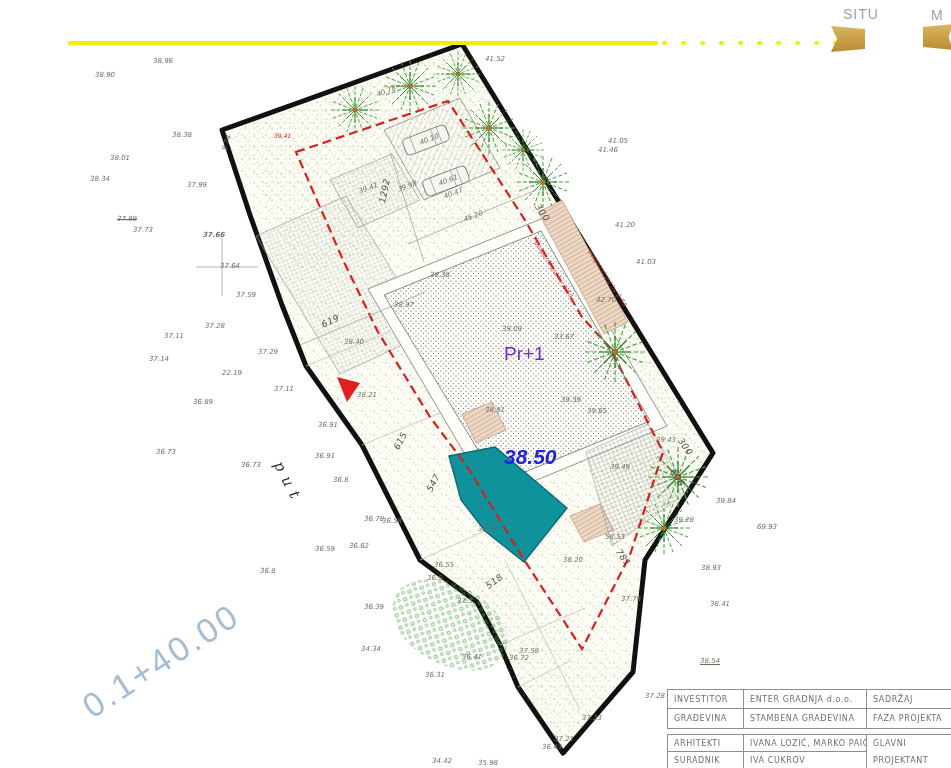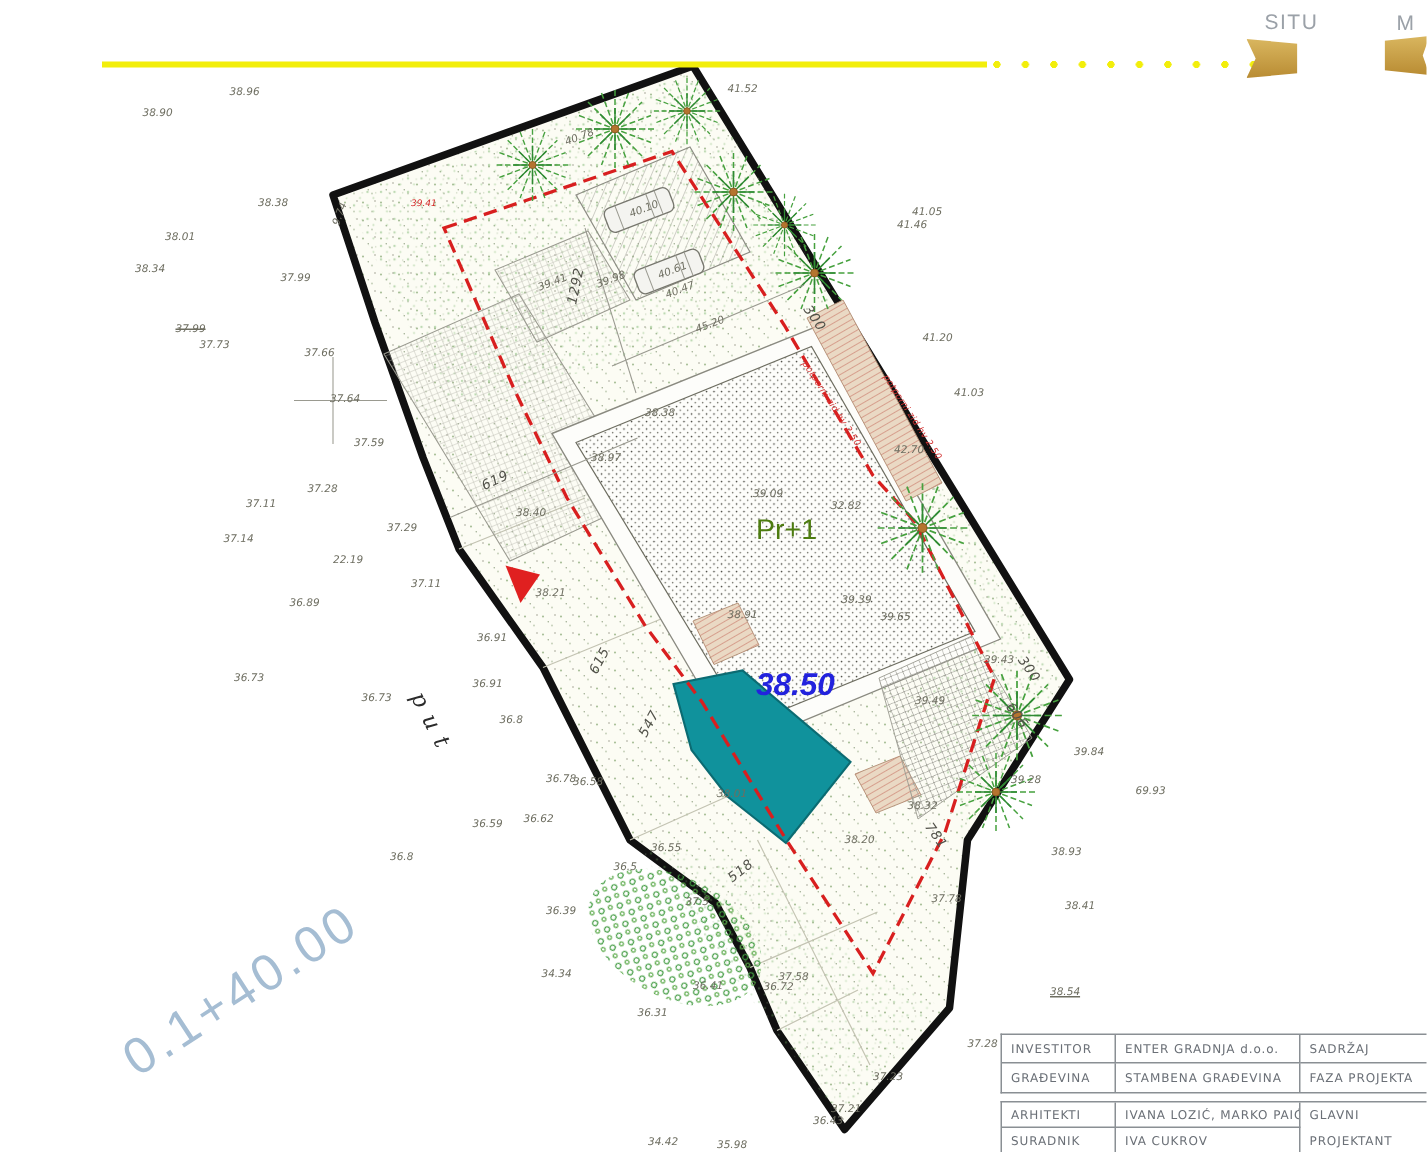--- a/index.html
+++ b/index.html
@@ -31,21 +31,21 @@
   .badge-main{position:absolute;left:0;top:24px;width:72px;text-align:center;font-size:11px;font-weight:bold;
     color:#ffffff;letter-spacing:.5px;text-shadow:0 1px 1px #7c5c17;font-family:"Liberation Sans",sans-serif;}
   .badge-sub{position:absolute;left:0;top:40px;width:72px;text-align:center;font-size:5px;color:#fdf3d0;letter-spacing:1px;}
   .badge-arc{position:absolute;left:0;width:72px;text-align:center;font-size:4px;color:#6d511a;letter-spacing:2px;}
   .arc-top{top:4px;} .arc-bot{top:62px;}
 
   
   .bigtxt{position:absolute;white-space:nowrap;transform-origin:0 50%;}
   .ulaz{left:219px;top:385px;color:#e02020;font-size:20px;font-weight:600;line-height:22px;
         font-family:"Liberation Sans",sans-serif;}
-  .pr1{left:504px;top:343px;color:#4d7c0f;font-size:19px;font-family:"Liberation Sans",sans-serif;}
+  .pr1{left:504px;top:343px;color:#6d28d9;font-size:19px;font-family:"Liberation Sans",sans-serif;}
   .pool-elev{left:504px;top:445px;color:#2222dd;font-size:21px;font-weight:bold;font-style:italic;
         font-family:"Liberation Sans",sans-serif;}
   .road{left:286px;top:458px;color:#2b2b2b;font-size:15px;font-style:italic;letter-spacing:7px;
         transform:rotate(63deg);font-family:"DejaVu Serif",serif;transform-origin:0 0;}
   .section{left:86px;top:690px;color:#a5bdd3;font-size:34px;letter-spacing:3px;transform:rotate(-33deg);
         font-family:"Liberation Sans",sans-serif;}
 
   
   .lbl{position:absolute;font:italic 7px "DejaVu Sans",sans-serif;color:#6e6e61;white-space:nowrap;
        transform-origin:0 50%;}
@@ -183,21 +183,21 @@
 
   <div id="labels">
       <span class="lbl" style="left: 153px; top: 57px;">38.96</span>
       <span class="lbl" style="left: 95px; top: 71px;">38.90</span>
       <span class="lbl" style="left: 172px; top: 131px;">38.38</span>
       <span class="lbl" style="left: 110px; top: 154px;">38.01</span>
       <span class="lbl" style="left: 90px; top: 175px;">38.34</span>
       <span class="lbl" style="left: 187px; top: 181px;">37.99</span>
       <span class="lbl strike" style="left: 117px; top: 215px;">37.99</span>
       <span class="lbl" style="left: 133px; top: 226px;">37.73</span>
-      <span class="lbl" style="left: 203px; top: 231px;">37.66</span>
+      <span class="lbl" style="left: 203px; top: 231px; font-weight: bold;">37.66</span>
       <span class="lbl" style="left: 220px; top: 262px;">37.64</span>
       <span class="lbl" style="left: 236px; top: 291px;">37.59</span>
       <span class="lbl" style="left: 205px; top: 322px;">37.28</span>
       <span class="lbl" style="left: 164px; top: 332px;">37.11</span>
       <span class="lbl" style="left: 149px; top: 355px;">37.14</span>
       <span class="lbl" style="left: 258px; top: 348px;">37.29</span>
       <span class="lbl" style="left: 222px; top: 369px;">22.19</span>
       <span class="lbl" style="left: 274px; top: 385px;">37.11</span>
       <span class="lbl" style="left: 193px; top: 398px;">36.89</span>
       <span class="lbl" style="left: 357px; top: 391px;">38.21</span>
@@ -224,26 +224,26 @@
       <span class="lbl" style="left: 509px; top: 654px;">36.72</span>
       <span class="lbl" style="left: 621px; top: 595px;">37.78</span>
       <span class="lbl" style="left: 582px; top: 714px; text-align: right;">37.23</span>
       <span class="lbl" style="left: 645px; top: 692px;">37.28</span>
       <span class="lbl" style="left: 700px; top: 657px; text-decoration: underline;">38.54</span>
       <span class="lbl" style="left: 710px; top: 600px;">38.41</span>
       <span class="lbl" style="left: 701px; top: 564px;">38.93</span>
       <span class="lbl" style="left: 757px; top: 523px;">69.93</span>
       <span class="lbl" style="left: 716px; top: 497px;">39.84</span>
       <span class="lbl" style="left: 674px; top: 516px;">39.28</span>
-      <span class="lbl" style="left: 605px; top: 533px;">38.32</span>
+      <span class="lbl" style="left: 605px; top: 533px;">58.53</span>
       <span class="lbl" style="left: 610px; top: 463px;">39.49</span>
       <span class="lbl" style="left: 561px; top: 396px;">39.39</span>
       <span class="lbl" style="left: 587px; top: 407px;">39.65</span>
       <span class="lbl" style="left: 485px; top: 406px;">38.91</span>
-      <span class="lbl" style="left: 554px; top: 333px;">32.82</span>
+      <span class="lbl" style="left: 554px; top: 333px;">33.67</span>
       <span class="lbl" style="left: 502px; top: 325px;">39.09</span>
       <span class="lbl" style="left: 430px; top: 271px;">38.38</span>
       <span class="lbl" style="left: 394px; top: 301px;">38.97</span>
       <span class="lbl" style="left: 344px; top: 338px;">38.40</span>
       <span class="lbl" style="left: 464px; top: 216px; transform: rotate(-21deg);">45.20</span>
       <span class="lbl" style="left: 444px; top: 193px; transform: rotate(-21deg);">40.47</span>
       <span class="lbl" style="left: 420px; top: 139px; transform: rotate(-21deg);">40.10</span>
       <span class="lbl" style="left: 439px; top: 180px; transform: rotate(-21deg);">40.61</span>
       <span class="lbl" style="left: 398px; top: 186px; transform: rotate(-21deg);">39.98</span>
       <span class="lbl" style="left: 359px; top: 188px; transform: rotate(-21deg);">39.41</span>
@@ -251,21 +251,21 @@
       <span class="lbl" style="left: 485px; top: 55px;">41.52</span>
       <span class="lbl" style="left: 608px; top: 137px;">41.05</span>
       <span class="lbl" style="left: 598px; top: 146px;">41.46</span>
       <span class="lbl" style="left: 615px; top: 221px;">41.20</span>
       <span class="lbl" style="left: 636px; top: 258px;">41.03</span>
       <span class="lbl" style="left: 656px; top: 436px;">39.43</span>
       <span class="lbl" style="left: 596px; top: 296px;">42.70</span>
       <span class="lbl" style="left: 563px; top: 556px;">38.20</span>
       <span class="lbl" style="left: 478px; top: 525px;">38.01</span>
       <span class="lbl" style="left: 434px; top: 561px;">36.55</span>
-      <span class="lbl" style="left: 409px; top: 574px;">36.5</span>
+      <span class="lbl" style="left: 427px; top: 574px;">36.5</span>
       <span class="lbl" style="left: 224px; top: 146px; transform: rotate(-70deg);">9.74</span>
       <span class="lbl red" style="left: 274px; top: 132px;">39.41</span>
       <span class="lbl dim" style="left: 382px; top: 198px; transform: rotate(-78deg);">1292</span>
       <span class="lbl dim" style="left: 322px; top: 320px; transform: rotate(-25deg);">619</span>
       <span class="lbl dim" style="left: 396px; top: 444px; transform: rotate(-62deg);">615</span>
       <span class="lbl dim" style="left: 429px; top: 486px; transform: rotate(-62deg);">547</span>
       <span class="lbl dim" style="left: 487px; top: 582px; transform: rotate(-38deg);">518</span>
       <span class="lbl dim" style="left: 618px; top: 545px; transform: rotate(55deg);">781</span>
       <span class="lbl dim" style="left: 537px; top: 200px; transform: rotate(55deg);">300</span>
       <span class="lbl dim" style="left: 680px; top: 434px; transform: rotate(55deg);">300</span>

